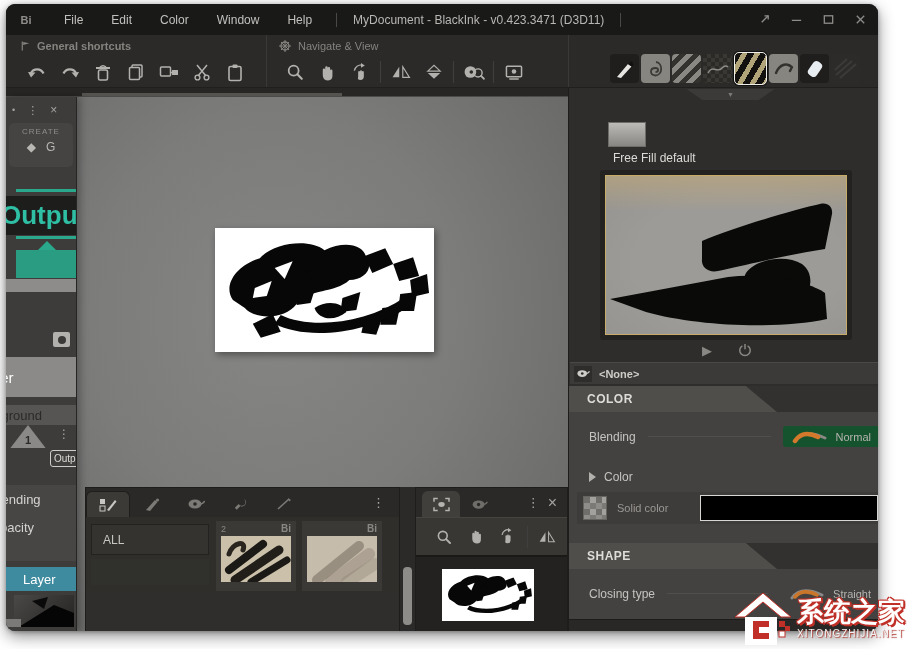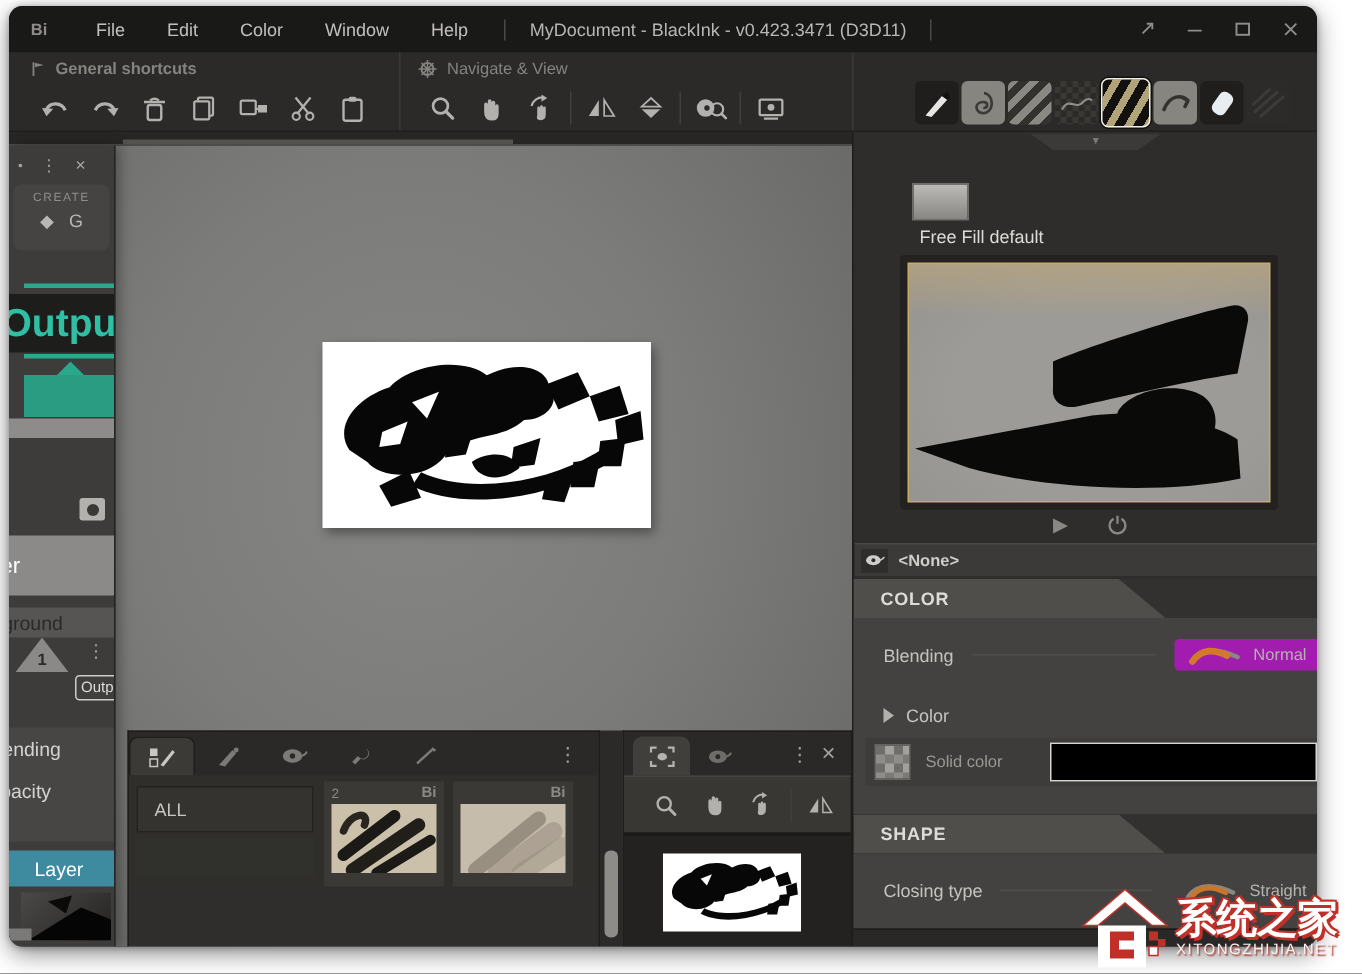--- a/index.html
+++ b/index.html
@@ -134,33 +134,33 @@
   .nonerow { position:absolute; left:1px; top:274px; right:1px; height:22px; background:#3b3a38; display:flex; align-items:center; gap:7px; padding-left:4px; border-top:1px solid #4a4947; }
   .noneicon { width:18px; height:16px; background:#2e2d2b; display:flex; align-items:center; justify-content:center; color:#b3b1ad; }
   .nonerow span { font-size:11px; color:#cfcdc9;font-weight:bold; }
   .sechead { position:absolute; left:0; right:0; height:26px; background:#33312f; }
   .sechead .trap { position:absolute; left:0; top:0; bottom:0; width:208px; background:#504e4b; clip-path:polygon(0 0,85% 0,100% 100%,0 100%); }
   .sechead span { position:absolute; left:18px; top:6px; font-size:12px; font-weight:bold; color:#dedcd8; letter-spacing:.5px; }
   .secbody { position:absolute; left:0; right:0; background:#444240; }
   .prow { position:absolute; left:0; right:0; height:37px; display:flex; align-items:center; padding:0 12px 0 20px; }
   .prow .lbl { font-size:12px; color:#c5c3bf; }
   .leader { flex:1; height:1px; background:#514f4c; margin:0 12px; }
-  .pillctl { display:flex; align-items:center; gap:8px; background:#a21caf; border-radius:3px; padding:3px 9px; }
+  .pillctl { display:flex; align-items:center; gap:8px; background:#14532d; border-radius:3px; padding:3px 9px; }
   .pillctl span { font-size:11px; color:#b5b3af; }
   .grouprow { position:absolute; left:20px; display:flex; align-items:center; gap:8px; color:#c5c3bf; font-size:12px; }
   .tri-r { width:0; height:0; border-top:5px solid transparent; border-bottom:5px solid transparent; border-left:7px solid #b3b1ad; }
   .solidrow { position:absolute; left:8px; right:8px; height:32px; background:#3e3c3a; display:flex; align-items:center; gap:10px; padding:0 6px; }
   .checker { width:24px; height:24px; border:1px solid #66645f;
     background:conic-gradient(#a3a19d 25%,#7c7a76 0 50%,#8f8d89 0 75%,#706e6a 0) 0 0/12px 12px; }
   .solidrow .lbl { font-size:11px; color:#9a9894; }
   .blackbar { margin-left:auto; width:178px; height:26px; background:#000; border:1px solid #d8d6d2; }
   .swoosh { width:36px; height:15px; }
   .botbar { position:absolute; left:0; right:0; bottom:0; height:12px; background:#292826; border-top:1px solid #1d1c1b; }
   
-  .wm { position:absolute; right:16px; bottom:2px; display:flex; align-items:center; gap:4px; z-index:50; }
+  .wm { position:absolute; right:3px; bottom:2px; display:flex; align-items:center; gap:4px; z-index:50; }
   .wm-logo { width:60px; height:56px; }
   .wm-txt { display:flex; flex-direction:column; line-height:1; }
   .wm-cn { font-size:27px; font-weight:bold; color:#fff;
     text-shadow:2px 2px 0 #c03028,-1px -1px 0 #c03028,1px -1px 0 #c03028,-1px 1px 0 #c03028,2px 0 0 #c03028; }
   .wm-site { font-size:10px; letter-spacing:1px; color:#f2f2f2; margin-top:3px; text-shadow:1px 1px 1px #b04038; }
 </style>
 </head>
 <body>
 
 <div class="window">

